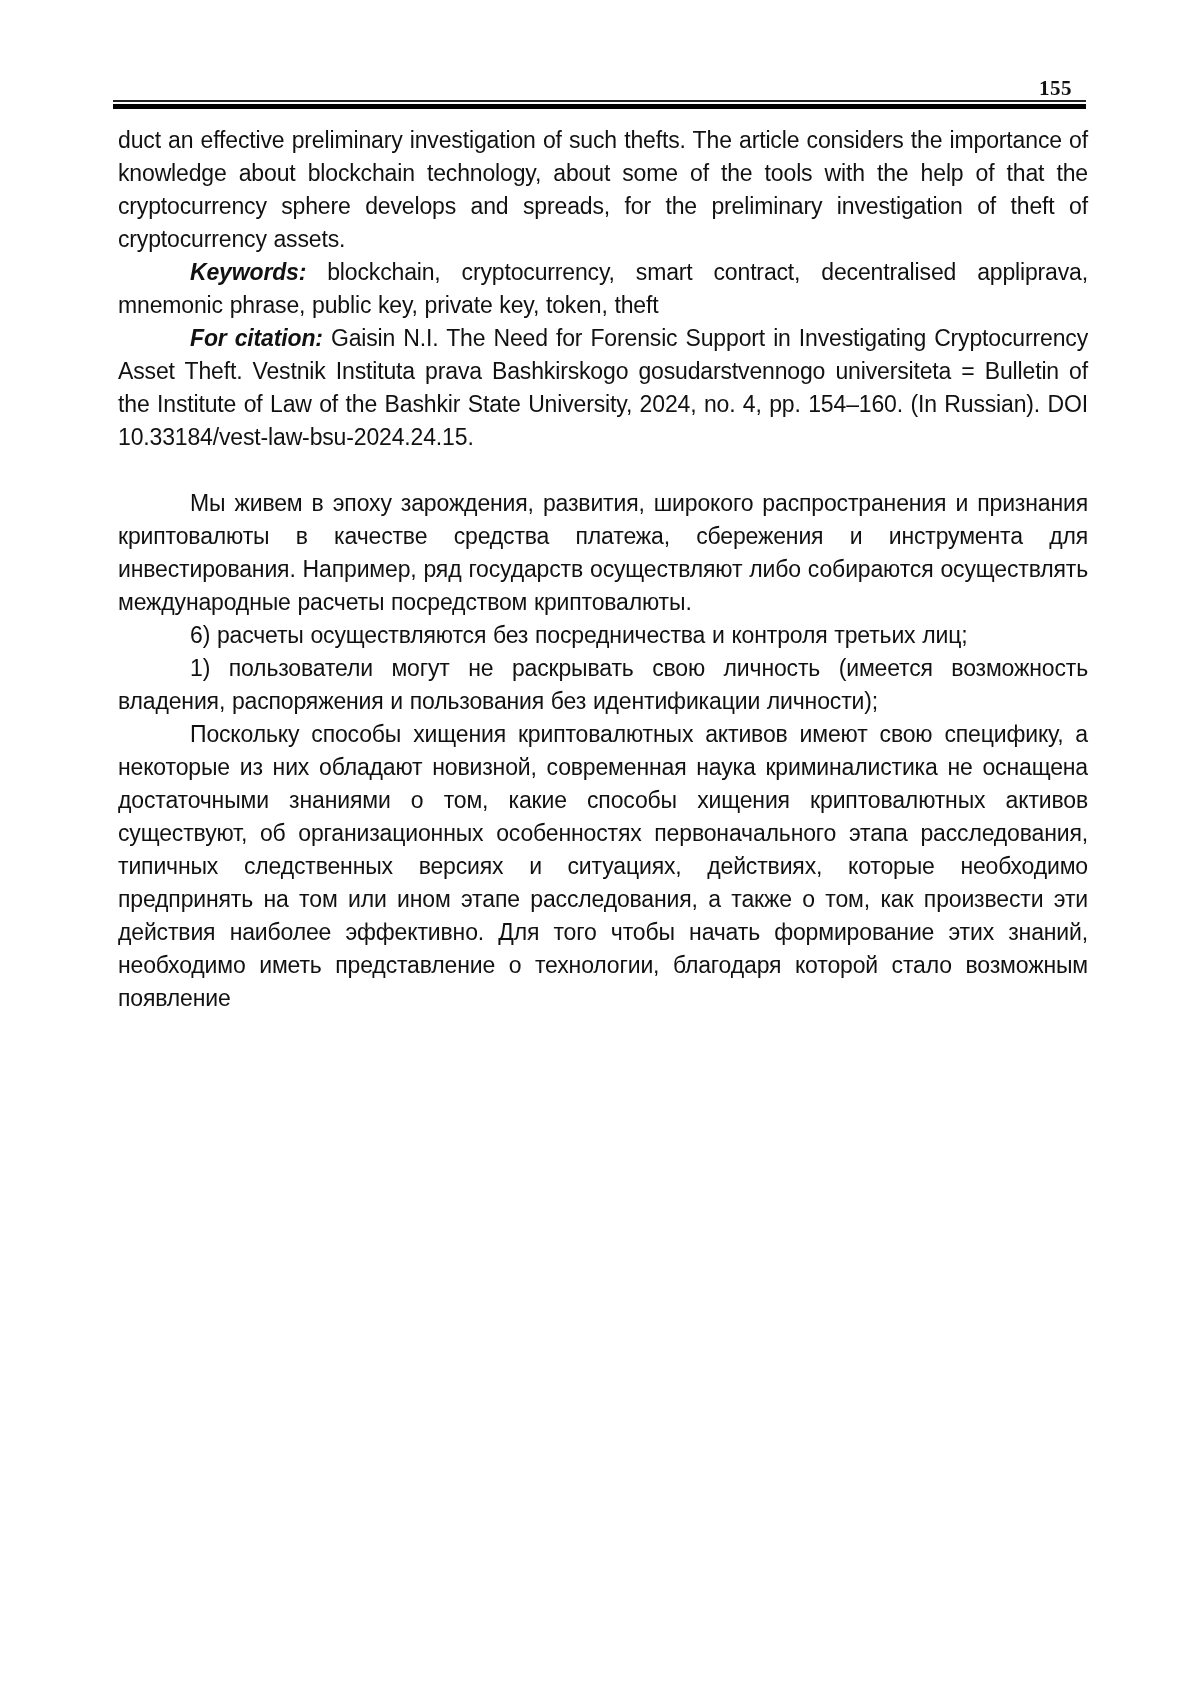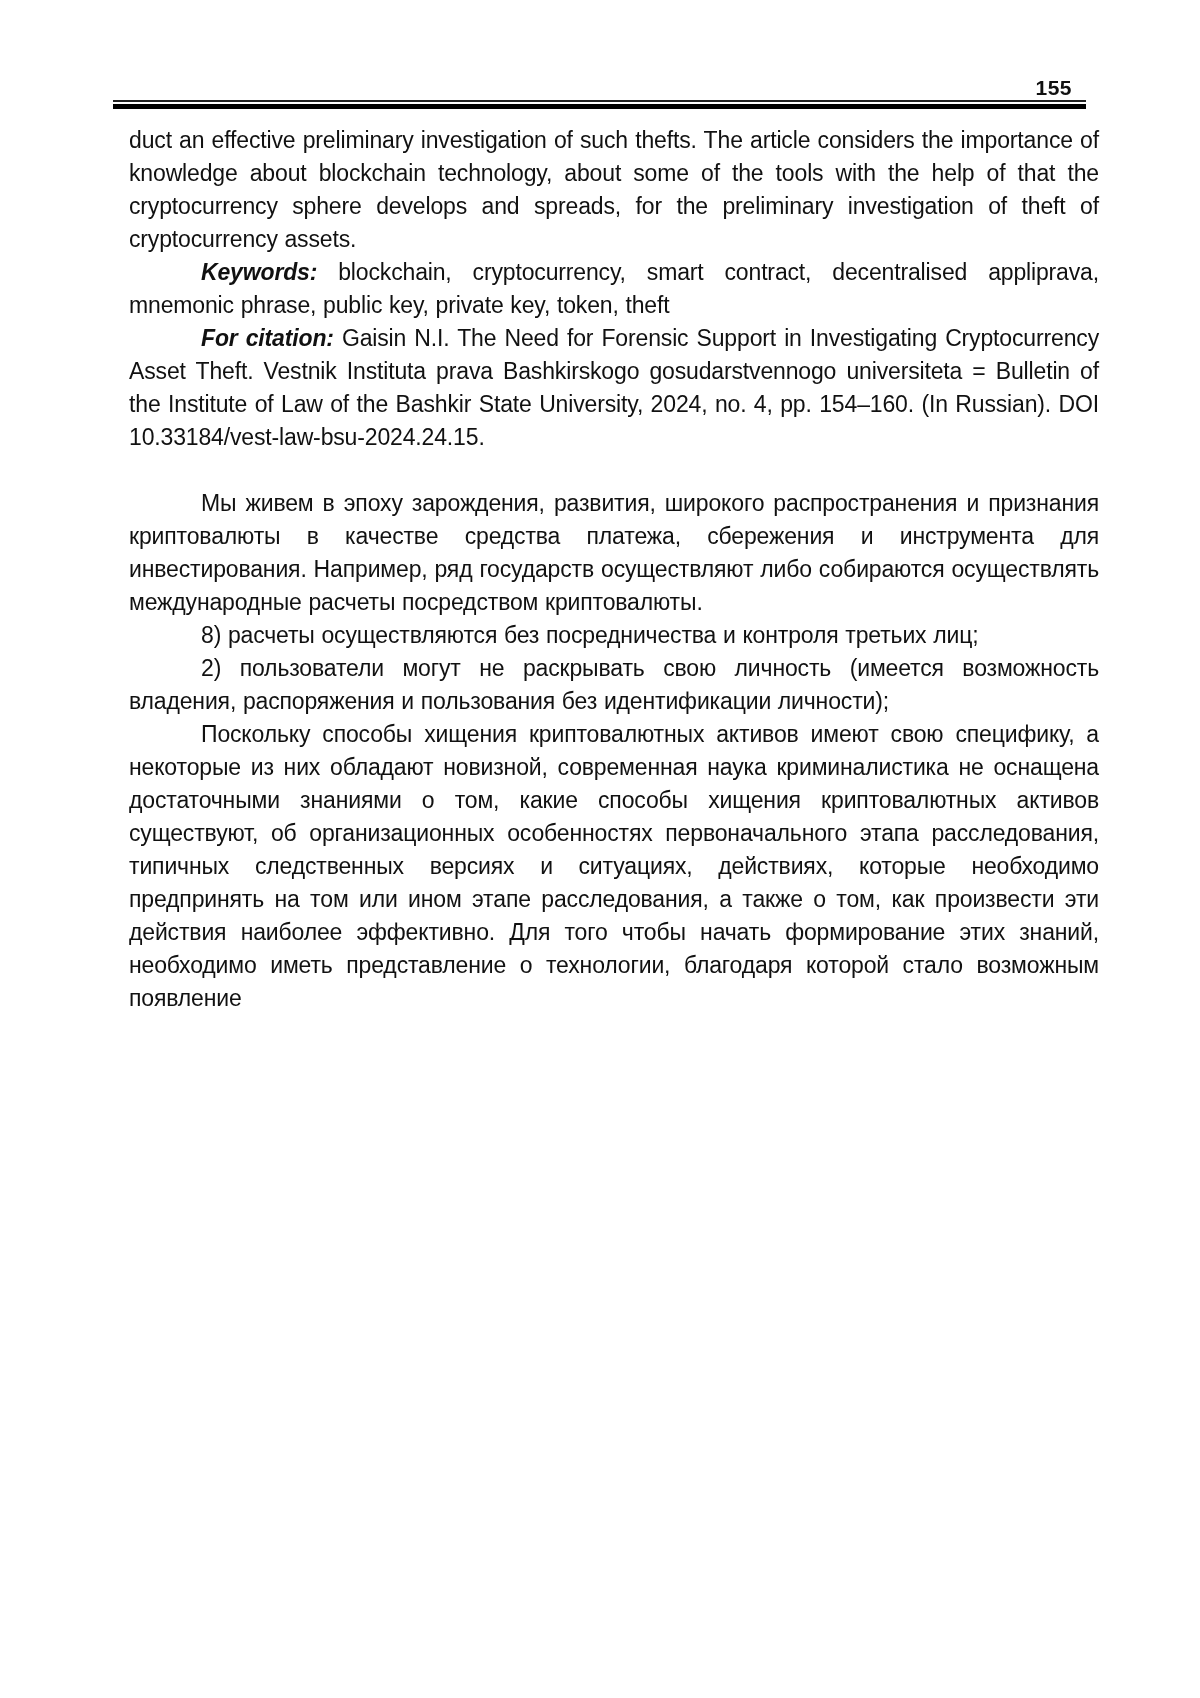--- a/index.html
+++ b/index.html
@@ -18,21 +18,21 @@
     position: absolute;
     left: 113px;
     top: 60px;
     width: 973px;
     height: 52px;
   }
   .page-number {
     position: absolute;
     right: 14px;
     top: 16px;
-    font-family: Liberation Sans, sans-serif;
+    font-family: Liberation Serif, serif;
     font-weight: bold;
     font-size: 21px;
     line-height: 24px;
     color: #111;
     letter-spacing: 0.5px;
     margin-left: 21px;
   }
   .rule-thin {
     position: absolute;
     left: 0;
@@ -44,21 +44,21 @@
   .rule-thick {
     position: absolute;
     left: 0;
     right: 0;
     top: 44px;
     height: 5px;
     background: #000;
   }
   .content {
     position: absolute;
-    left: 129px;
+    left: 118px;
     top: 124px;
     width: 970px;
     font-family: "Liberation Sans Narrow", "Liberation Sans", sans-serif;
     font-size: 23px;
     line-height: 33px;
     color: #111;
   }
   .content p {
     margin: 0;
     text-align: justify;
@@ -93,16 +93,16 @@
 <div class="content">
   <p>duct an effective preliminary investigation of such thefts. The article considers the importance of knowledge about blockchain technology, about some of the tools with the help of that the cryptocurrency sphere develops and spreads, for the preliminary investigation of theft of cryptocurrency assets.</p>
 
   <p class="indent"><span class="kw-label">Keywords:</span><span> blockchain, cryptocurrency, smart contract, decentralised appli­prava, mnemonic phrase, public key, private key, token, theft</span></p>
 
   <p class="indent"><span class="kw-label">For citation:</span><span> Gaisin N.I. The Need for Forensic Support in Investigating Cryptocurrency Asset Theft. </span><span class="ital">Vestnik Instituta prava Bashkirskogo gosudarstvennogo universiteta = Bulletin of the Institute of Law of the Bashkir State University,</span><span> 2024, no. 4, pp. 154–160. (In Russian). DOI 10.33184/vest-law-bsu-2024.24.15.</span></p>
 
   <div class="spacer"></div>
 
   <p class="indent">Мы живем в эпоху зарождения, развития, широкого распространения и признания криптовалюты в качестве средства платежа, сбережения и инстру­мента для инвестирования. Например, ряд государств осуществляют либо со­бираются осуществлять международные расчеты посредством криптовалюты.</p>
-  <p class="indent">8) расчеты осуществляются без посредничества и контроля третьих лиц;</p>
-  <p class="indent">2) пользователи могут не раскрывать свою личность (имеется возмож­ность владения, распоряжения и пользования без идентификации личности);</p>
+  <p class="indent">6) расчеты осуществляются без посредничества и контроля третьих лиц;</p>
+  <p class="indent">1) пользователи могут не раскрывать свою личность (имеется возмож­ность владения, распоряжения и пользования без идентификации личности);</p>
   <p class="indent">Поскольку способы хищения криптовалютных активов имеют свою спе­цифику, а некоторые из них обладают новизной, современная наука крими­налистика не оснащена достаточными знаниями о том, какие способы хище­ния криптовалютных активов существуют, об организационных особенностях первоначального этапа расследования, типичных следственных версиях и си­туациях, действиях, которые необходимо предпринять на том или ином этапе расследования, а также о том, как произвести эти действия наиболее эффек­тивно. Для того чтобы начать формирование этих знаний, необходимо иметь представление о технологии, благодаря которой стало возможным появление</p>
 </div>
 
 </body></html>

